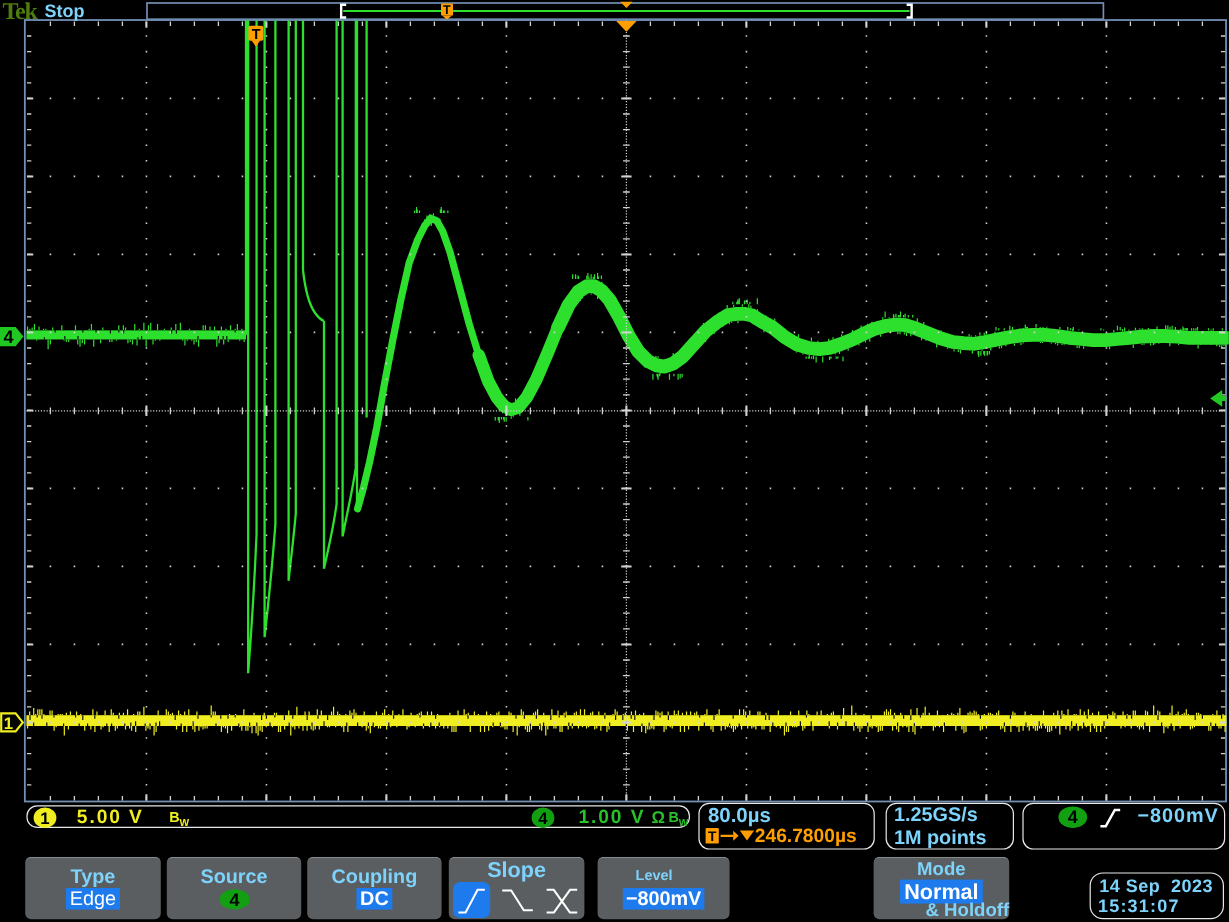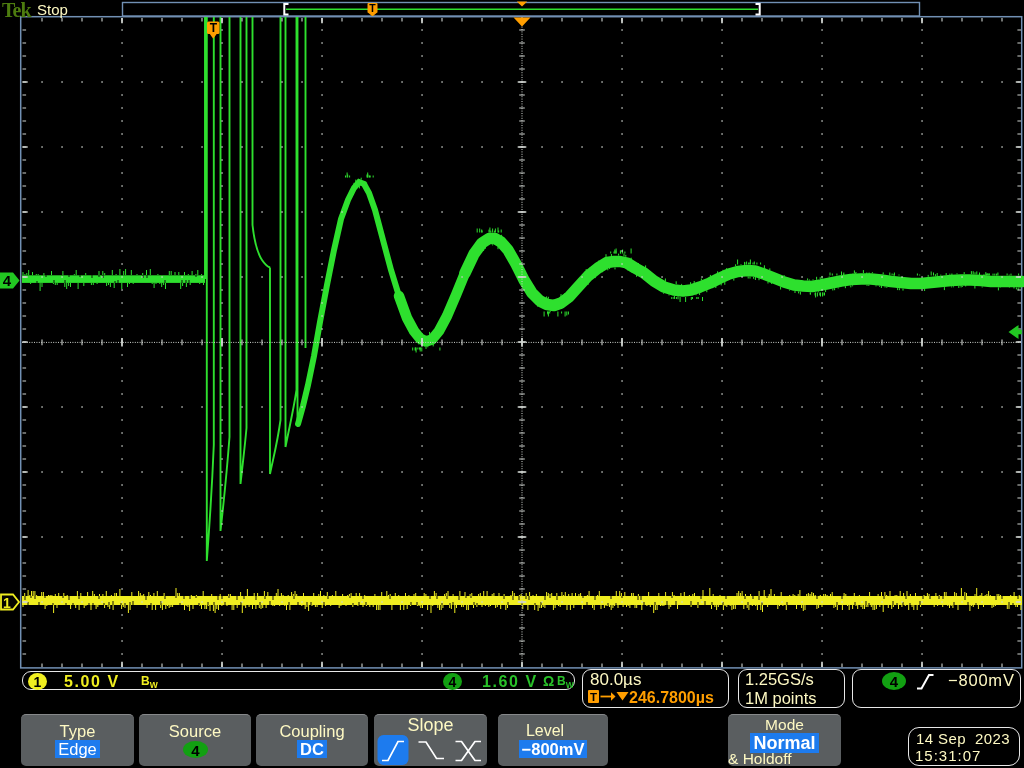--- a/index.html
+++ b/index.html
@@ -1,20 +1,20 @@
 <!DOCTYPE html>
 <html><head><meta charset="utf-8"><title>scope</title>
 <style>
 html,body{margin:0;padding:0;background:#000;width:1024px;height:768px;overflow:hidden}
 body{font-family:"Liberation Sans",sans-serif;position:relative}
 .a{position:absolute;white-space:nowrap}
 .rb{position:absolute;border:1.6px solid #e8e8e8;border-radius:9px}
 .mb{position:absolute;background:#5a5e60;border-radius:5px;border-top:1px solid #87898b;color:#fff;font-weight:bold;text-align:center}
 .hl{background:#1d7bee;color:#fff;padding:0 3px}
-.w{color:#fef9c3;font-weight:normal}
+.w{color:#7dd3fc;font-weight:bold}
 .y{color:#f0ee20;font-weight:bold}
 .g{color:#29c129;font-weight:bold}
 .o{color:#ff9e00;font-weight:bold}
 </style></head>
 <body>
 <svg width="1024" height="768" viewBox="0 0 1024 768" style="position:absolute;left:0;top:0">
 <rect x="0" y="0" width="1024" height="768" fill="#000"></rect>
 
 <rect x="122.5" y="2.5" width="797" height="13.5" fill="none" stroke="#7190b4" stroke-width="1.4"></rect>
 <line x1="286" y1="9.2" x2="758" y2="9.2" stroke="#2ee02e" stroke-width="1.6"></line>
@@ -81,21 +81,21 @@
 <div class="a" style="left:2px;top:-1px;color:#4d7c0f;font-family:'Liberation Serif',serif;font-weight:bold;font-size:20px;letter-spacing:-1px">Tek</div>
 <div class="a w" style="left:37px;top:1px;font-size:15px">Stop</div>
 
 <div class="rb" style="left:22px;top:671px;width:551px;height:17px"></div>
 <div class="a" style="left:28px;top:672.5px;width:19px;height:17px;background:#f0ee20;border-radius:50%"></div>
 <div class="a" style="left:28px;top:674px;width:19px;font-size:14px;font-weight:bold;color:#000;text-align:center">1</div>
 <div class="a y" style="left:64px;top:673px;font-size:16px;letter-spacing:1.6px">5.00 V</div>
 <div class="a y" style="left:141px;top:674px;font-size:12px">B<span style="font-size:8.5px;vertical-align:-3px">W</span></div>
 <div class="a" style="left:443px;top:672.5px;width:19px;height:17px;background:#12a012;border-radius:50%"></div>
 <div class="a" style="left:443px;top:674px;width:19px;font-size:14px;font-weight:bold;color:#000;text-align:center">4</div>
-<div class="a g" style="left:482px;top:673px;font-size:16px;letter-spacing:1.6px">1.60 V</div>
+<div class="a g" style="left:482px;top:673px;font-size:16px;letter-spacing:1.6px">1.00 V</div>
 <div class="a g" style="left:543px;top:673px;font-size:14px">Ω</div>
 <div class="a g" style="left:557px;top:674px;font-size:12px">B<span style="font-size:8.5px;vertical-align:-3px">W</span></div>
 
 <div class="rb" style="left:582px;top:669px;width:145px;height:37px"></div>
 <div class="a w" style="left:590px;top:669.5px;font-size:17px">80.0µs</div>
 <div class="a o" style="left:629px;top:688.5px;font-size:16px">246.7800µs</div>
 
 <div class="rb" style="left:738px;top:669px;width:105px;height:37px"></div>
 <div class="a w" style="left:745px;top:670px;font-size:16.5px">1.25GS/s</div>
 <div class="a w" style="left:745px;top:688.5px;font-size:16.5px">1M points</div>
@@ -115,27 +115,27 @@
 <div class="a" style="left:183px;top:742px;width:25px;font-size:15px;font-weight:bold;color:#000;text-align:center">4</div>
 
 <div class="mb" style="left:256px;top:714px;width:112px;height:51px"></div>
 <div class="a w" style="left:256px;top:722px;width:112px;font-size:16.5px;text-align:center">Coupling</div>
 <div class="a" style="left:256px;top:740px;width:112px;text-align:center"><span class="hl" style="font-size:16.5px;font-weight:bold">DC</span></div>
 
 <div class="mb" style="left:374px;top:714px;width:113px;height:51px"></div>
 <div class="a w" style="left:374px;top:715px;width:113px;font-size:18px;text-align:center">Slope</div>
 
 <div class="mb" style="left:498px;top:714px;width:110px;height:51px"></div>
-<div class="a w" style="left:498px;top:722px;width:94px;font-size:16px;text-align:center">Level</div>
+<div class="a w" style="left:498px;top:722px;width:94px;font-size:12px;text-align:center">Level</div>
 <div class="a" style="left:498px;top:740px;width:110px;text-align:center"><span class="hl" style="font-size:16.5px;font-weight:bold">−800mV</span></div>
 
 <div class="mb" style="left:728px;top:714px;width:113px;height:51px"></div>
 <div class="a w" style="left:728px;top:716px;width:113px;font-size:15.5px;text-align:center">Mode</div>
 <div class="a" style="left:728px;top:733px;width:113px;text-align:center"><span class="hl" style="font-size:18px;font-weight:bold">Normal</span></div>
-<div class="a w" style="left:728px;top:749.5px;width:113px;font-size:15.5px;text-align:left">&amp; Holdoff</div>
+<div class="a w" style="left:728px;top:749.5px;width:113px;font-size:15.5px;text-align:right">&amp; Holdoff</div>
 
 <svg class="a" style="left:374px;top:714px" width="113" height="52" viewBox="0 0 113 52">
 <rect x="3.5" y="21" width="31" height="30" rx="6" fill="#1d7bee"></rect>
 <path d="M8,46.5 h6 l10,-19 h6" fill="none" stroke="#fff" stroke-width="1.7"></path>
 <path d="M44.5,28 h7.5 l10.5,16.5 h7.5" fill="none" stroke="#fff" stroke-width="1.7"></path>
 <path d="M81.5,27.5 h6.5 M100.5,27.5 h6.5 M81.5,46.5 h6.5 M100.5,46.5 h6.5 M87.5,27.5 L101,46.5 M101,27.5 L87.5,46.5" fill="none" stroke="#fff" stroke-width="1.7"></path>
 </svg>
 
 <div class="rb" style="left:908px;top:727px;width:110px;height:37px;border-radius:11px"></div>
 <div class="a w" style="left:916px;top:730px;font-size:15px;letter-spacing:0.4px">14 Sep&nbsp;&nbsp;2023</div>

